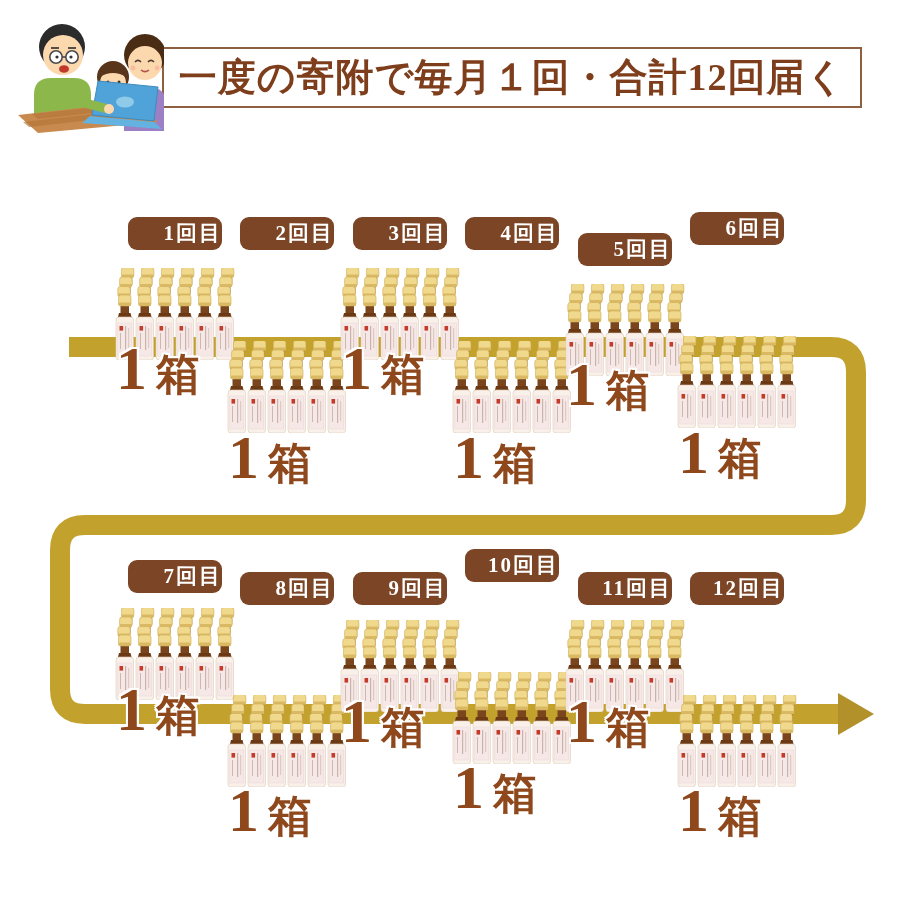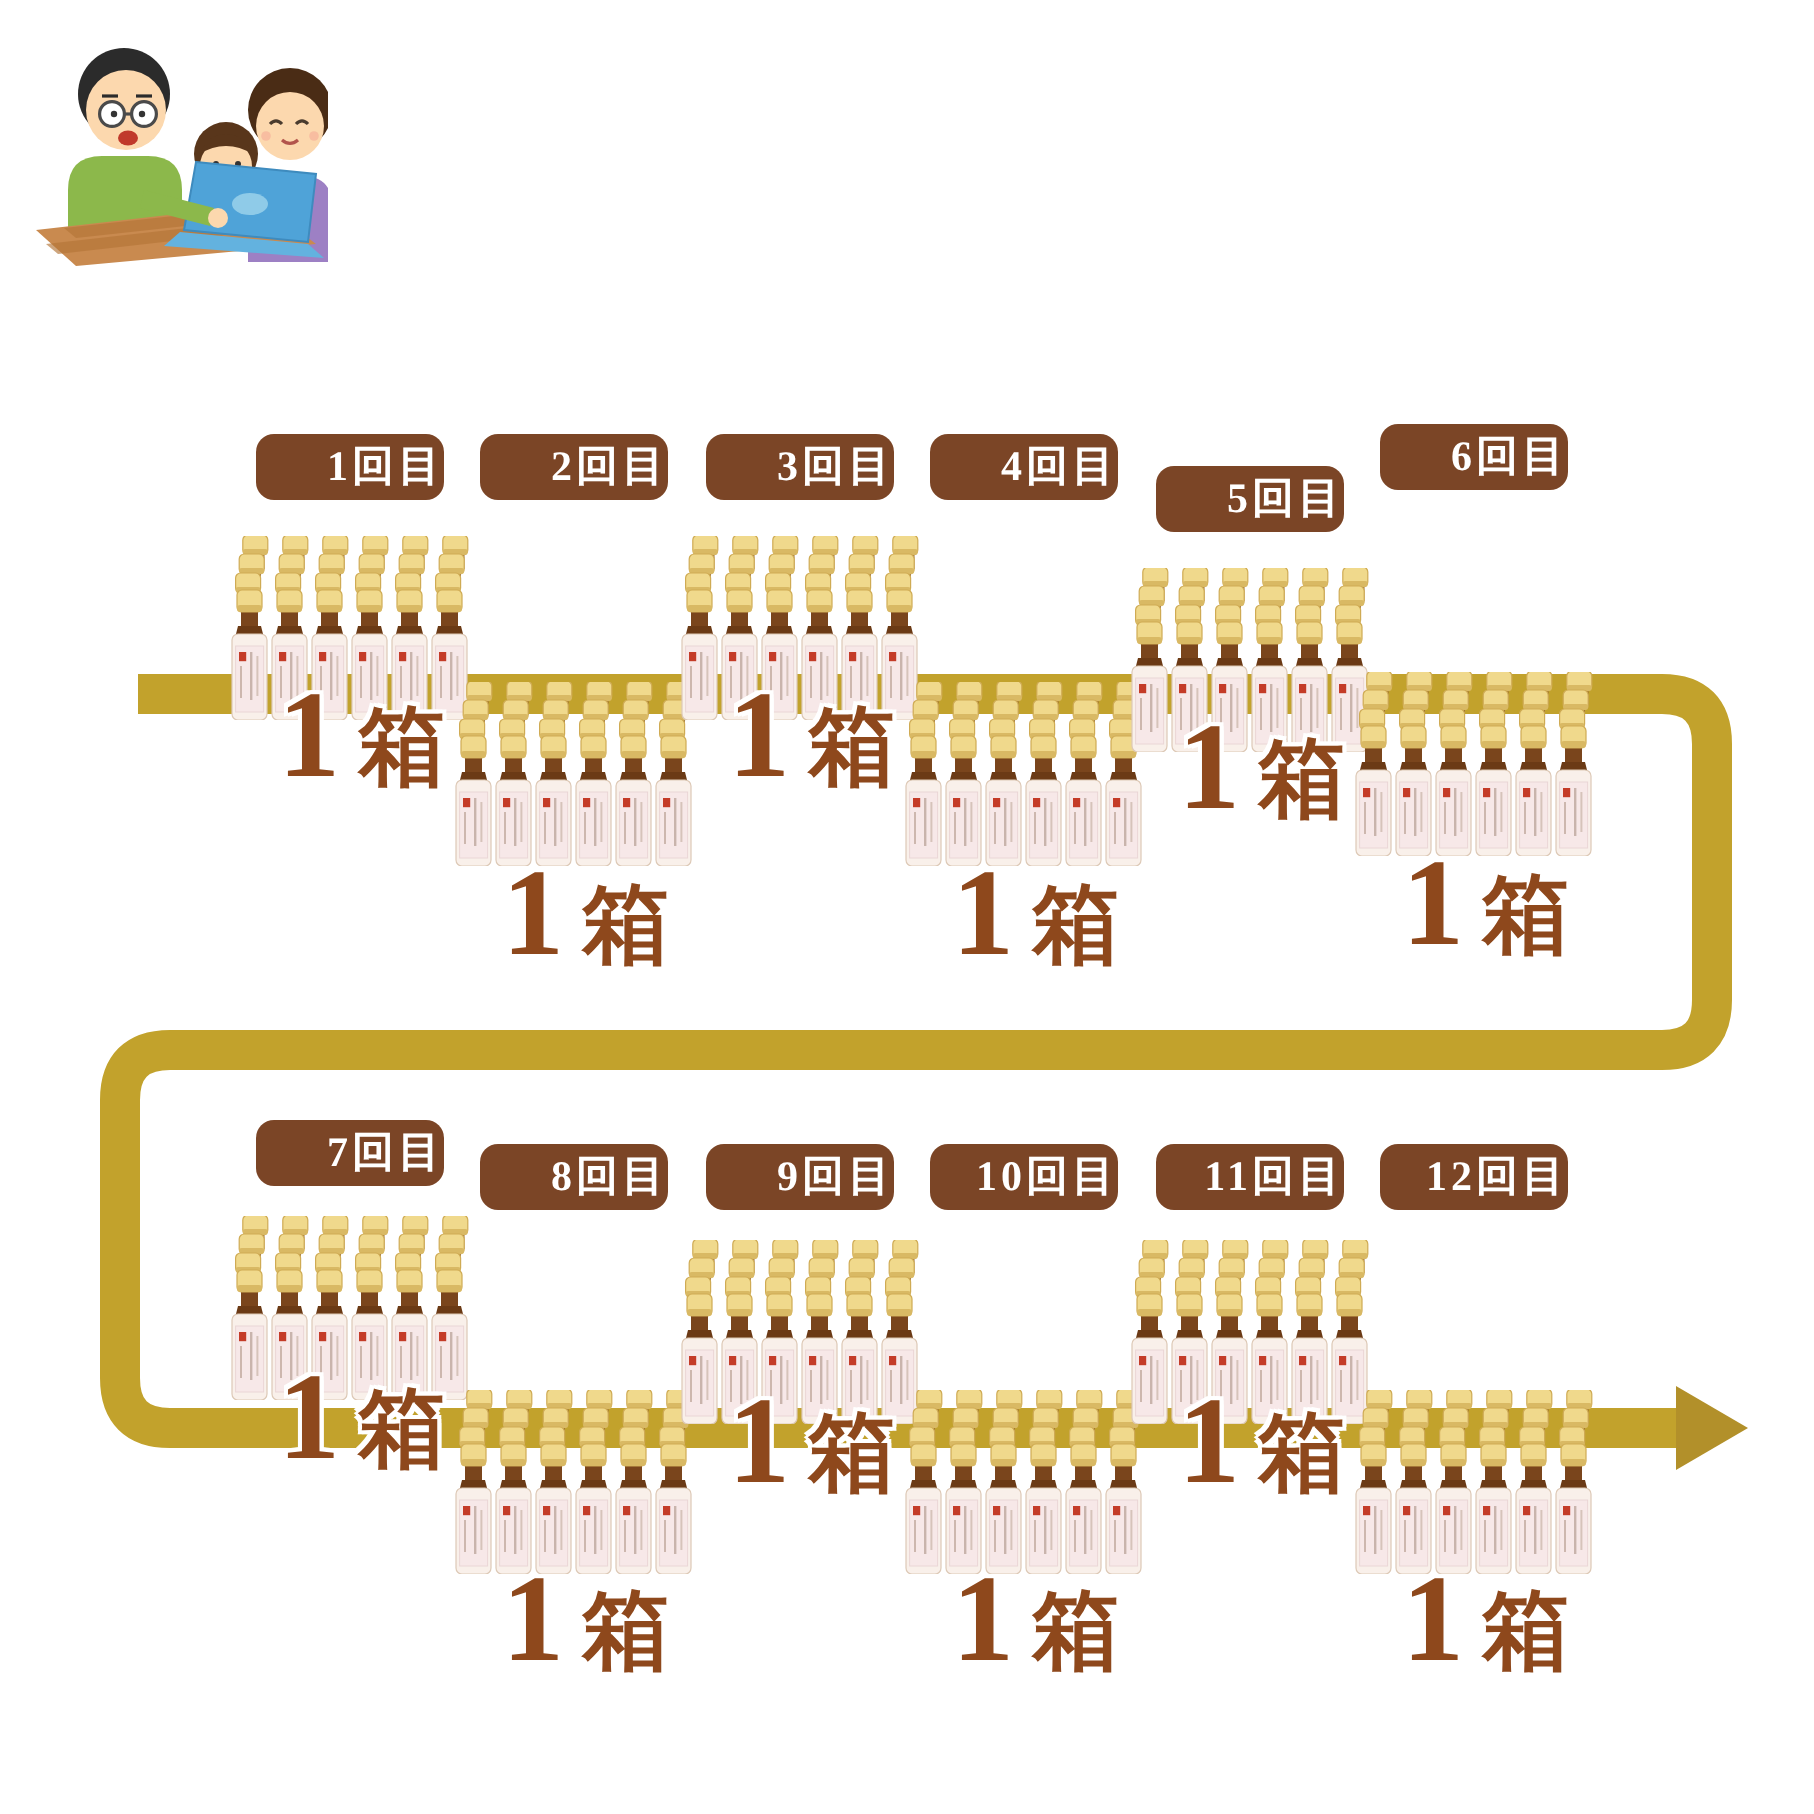--- a/index.html
+++ b/index.html
@@ -24,21 +24,21 @@
   .cell{position:absolute;width:130px;z-index:1;}
   .badge{
     position:absolute;left:18px;top:0;width:94px;height:33px;line-height:33px;
     background:var(--badge-brown,#7b4526);color:#fff;border-radius:9px;
     text-align:right;font-size:21px;font-weight:700;letter-spacing:2px;
   }
   .case{position:absolute;left:2px;width:126px;height:92px;}
   .row1 .odd-case{top:51px;}  .row1 .even-case{top:124px;}
   .row2 .odd-case{top:48px;}  .row2 .even-case{top:123px;}
   .box-label{
-    position:absolute;left:0;width:130px;text-align:center;white-space:nowrap;
+    position:absolute;left:0;width:130px;white-space:nowrap;
     transform:translateX(6px);color:var(--label-brown,#8e481c);
     text-shadow:-2px -2px 0 #fff,2px -2px 0 #fff,-2px 2px 0 #fff,2px 2px 0 #fff,
                  0 -2px 0 #fff,0 2px 0 #fff,-2px 0 0 #fff,2px 0 0 #fff;
   }
   .row1 .odd-label{top:120px;}  .row1 .even-label{top:209px;}
   .row2 .odd-label{top:118px;}  .row2 .even-label{top:207px;}
   .box-label .num{font-size:62px;font-weight:700;line-height:62px;}
   .box-label .unit{font-size:44px;font-weight:700;margin-left:9px;}
 </style>
 </head>
@@ -101,20 +101,23 @@
       <ellipse cx="113" cy="97" rx="9" ry="5.5" fill="#8fcbe8"></ellipse>
       <polygon points="78,111 142,117 150,124 70,118" fill="#63b2df"></polygon>
     </g>
 
     <g>
       <polygon points="60,90 95,99 93,108 58,99" fill="#8cb84b"></polygon>
       <circle cx="97" cy="104" r="5" fill="#fcd8ae"></circle>
     </g>
   </svg>
 
+  <div class="banner">
+    <div class="banner-title">一度の寄附で毎月１回・合計12回届く</div>
+  </div>
 
   <div class="cell row1" style="left:110px;top:217px;height:260px">
     <div class="badge">1回目</div>
     <div class="case odd-case"><svg viewBox="0 0 126 92" width="126" height="92">
           <rect x="11.200000000000001" y="7.5" width="9" height="9" fill="#7a451c"></rect>
           <rect x="9.4" y="-0.5" width="12.5" height="10" rx="2.5" fill="#f0d98c" stroke="#cfab54" stroke-width="0.6"></rect>
           <rect x="9.4" y="6.5" width="12.5" height="3" rx="1.2" fill="#d9b964"></rect>
           <rect x="31.2" y="7.5" width="9" height="9" fill="#7a451c"></rect>
           <rect x="29.4" y="-0.5" width="12.5" height="10" rx="2.5" fill="#f0d98c" stroke="#cfab54" stroke-width="0.6"></rect>
           <rect x="29.4" y="6.5" width="12.5" height="3" rx="1.2" fill="#d9b964"></rect>
@@ -1201,21 +1204,21 @@
           <rect x="113" y="58" width="1.2" height="24" fill="#c9b4ac"></rect>
           <rect x="116.2" y="60" width="1" height="20" fill="#d6c3ba"></rect>
           <rect x="108" y="65" width="1" height="16" fill="#cdb7ae"></rect>
           <rect x="106.5" y="27" width="12.5" height="11" rx="2.5" fill="#f0d98c" stroke="#cfab54" stroke-width="0.6"></rect>
           <rect x="106.5" y="34.5" width="12.5" height="3.5" rx="1.5" fill="#d9b964"></rect>
         </svg></div>
     <div class="box-label odd-label">
       <span class="num">1</span><span class="unit">箱</span>
     </div>
   </div>
-  <div class="cell row2" style="left:447px;top:572px;height:335px">
+  <div class="cell row2" style="left:447px;top:549px;height:335px">
     <div class="badge">10回目</div>
     <div class="case even-case"><svg viewBox="0 0 126 92" width="126" height="92">
           <rect x="11.200000000000001" y="7.5" width="9" height="9" fill="#7a451c"></rect>
           <rect x="9.4" y="-0.5" width="12.5" height="10" rx="2.5" fill="#f0d98c" stroke="#cfab54" stroke-width="0.6"></rect>
           <rect x="9.4" y="6.5" width="12.5" height="3" rx="1.2" fill="#d9b964"></rect>
           <rect x="31.2" y="7.5" width="9" height="9" fill="#7a451c"></rect>
           <rect x="29.4" y="-0.5" width="12.5" height="10" rx="2.5" fill="#f0d98c" stroke="#cfab54" stroke-width="0.6"></rect>
           <rect x="29.4" y="6.5" width="12.5" height="3" rx="1.2" fill="#d9b964"></rect>
           <rect x="51.199999999999996" y="7.5" width="9" height="9" fill="#7a451c"></rect>
           <rect x="49.4" y="-0.5" width="12.5" height="10" rx="2.5" fill="#f0d98c" stroke="#cfab54" stroke-width="0.6"></rect>

